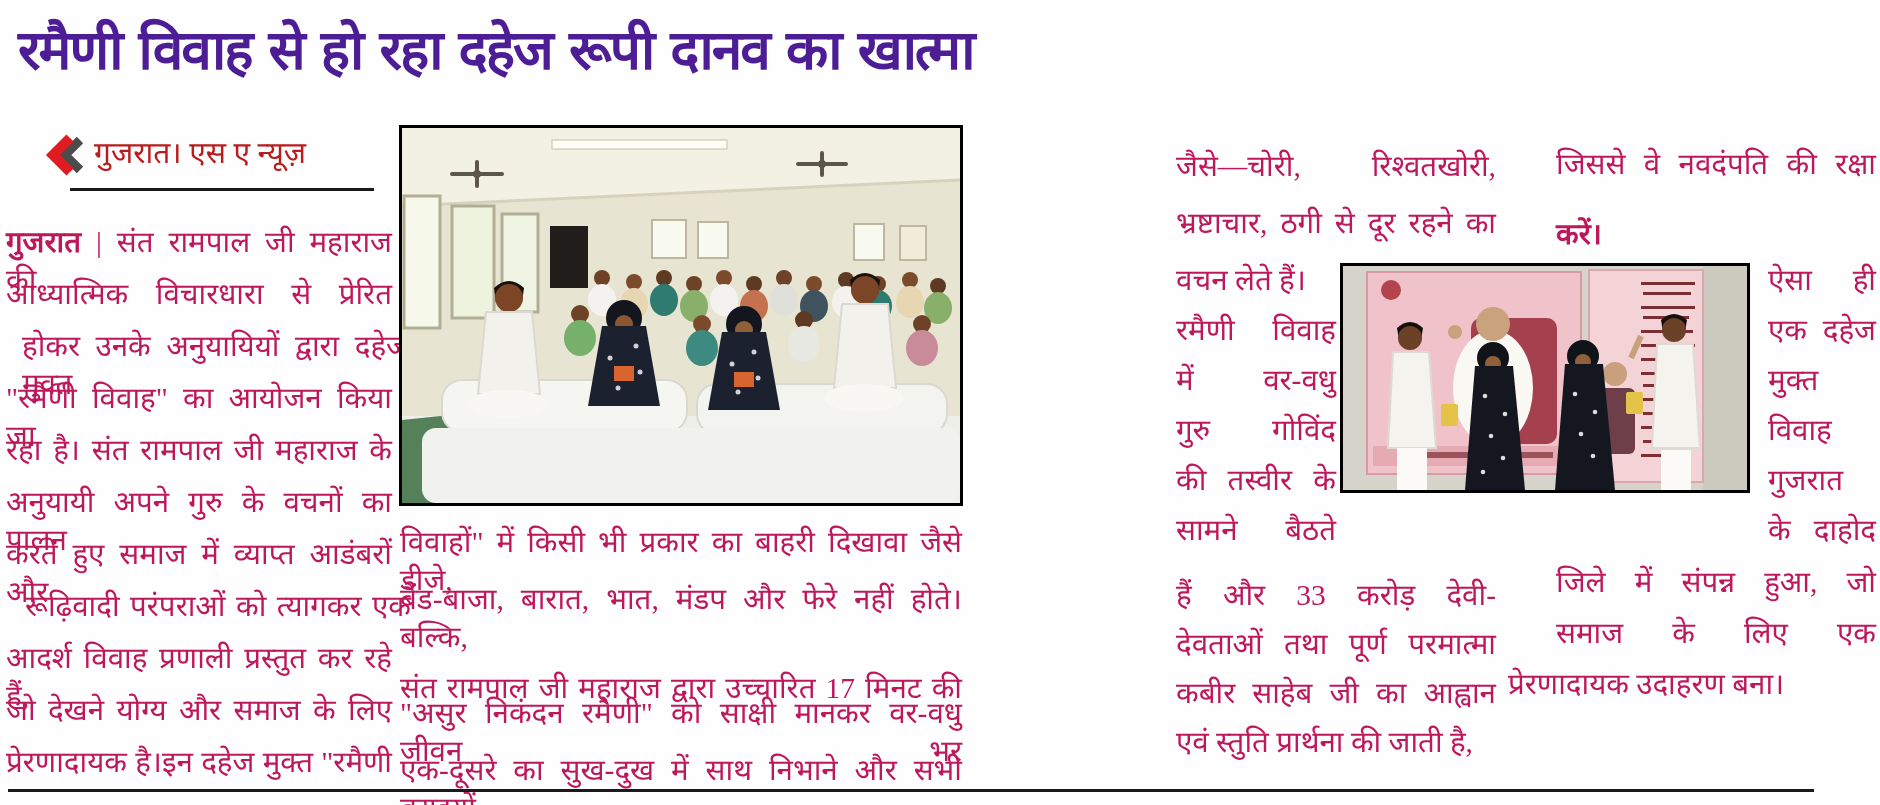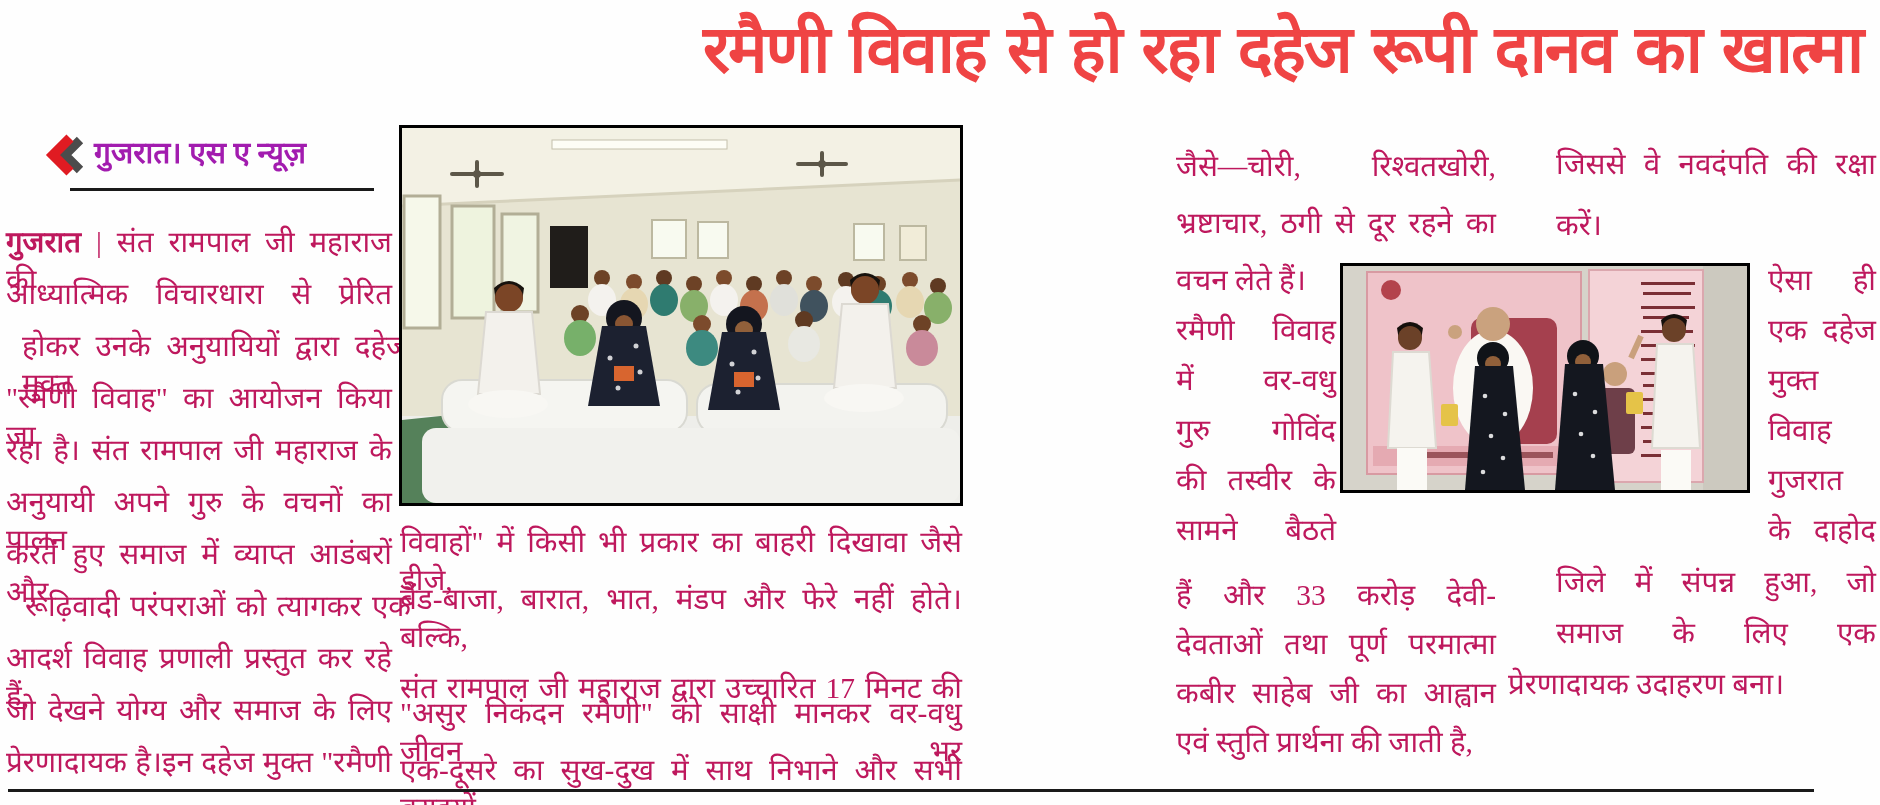--- a/index.html
+++ b/index.html
@@ -4,26 +4,26 @@
 <style>
   html,body{margin:0;padding:0;}
   body{
     width:1880px;height:805px;position:relative;overflow:hidden;
     background:#fefefe;color:#111;
     font-family:"Liberation Serif","DejaVu Sans",serif;
   }
   .abs{position:absolute;}
   .headline{
     top:0px;left:18px;width:1844px;height:102px;
-    text-align:right;font-size:66px;line-height:100px;font-weight:700;
+    text-align:left;font-size:55px;line-height:100px;font-weight:700;
     font-family:"DejaVu Sans","Liberation Sans",sans-serif;
-    letter-spacing:-2px;color:#ef4444;white-space:nowrap;
+    letter-spacing:-2px;color:#4c1d95;white-space:nowrap;
   }
   .byline-text{
-    top:129px;left:94px;width:300px;font-size:30px;font-weight:700;color:#a21caf;
+    top:129px;left:94px;width:300px;font-size:30px;font-weight:400;color:#b91c1c;
     line-height:48px;white-space:nowrap;
   }
   .rule{background:#1a1a1a;}
   .ln{
     font-size:29.5px;line-height:1.28;color:#be185d;
   }
   .j{text-align:justify;text-align-last:justify;}
   .photo{
     border:3px solid #000;box-sizing:border-box;background:#d8d5c8;overflow:hidden;
   }
@@ -285,21 +285,21 @@
       <path d="M318,54 q13,-12 26,0 l-2,12 h-22 z" fill="#15100c"></path>
       <circle cx="331" cy="64" r="12" fill="#6b4128"></circle>
       <path d="M314,78 h36 l7,104 h-48 z" fill="#f5f3ee" stroke="#dddad2" stroke-width="2"></path>
       <rect x="318" y="184" width="30" height="40" fill="#fbfaf6"></rect>
     </g>
   </svg>
 </div>
 
 <div>
   <div class="abs ln j" style="top:146px;left:1556px;width:320px;">जिससे वे नवदंपति की रक्षा</div>
-  <div class="abs ln" style="top:207px;left:1556px;width:320px;">करें।</div>
+  <div class="abs ln" style="top:216px;left:1556px;width:320px;font-weight:bold;">करें।</div>
   <div class="abs ln j" style="top:262px;left:1768px;width:108px;">ऐसा ही</div>
   <div class="abs ln j" style="top:312px;left:1768px;width:108px;">एक दहेज</div>
   <div class="abs ln" style="top:362px;left:1768px;width:108px;">मुक्त</div>
   <div class="abs ln" style="top:412px;left:1768px;width:108px;">विवाह</div>
   <div class="abs ln" style="top:462px;left:1768px;width:108px;">गुजरात</div>
   <div class="abs ln j" style="top:512px;left:1768px;width:108px;">के दाहोद</div>
   <div class="abs ln j" style="top:564px;left:1556px;width:320px;">जिले में संपन्न हुआ, जो</div>
   <div class="abs ln j" style="top:615px;left:1556px;width:320px;">समाज के लिए एक</div>
   <div class="abs ln" style="top:666px;left:1508px;width:320px;">प्रेरणादायक उदाहरण बना।</div>
 </div>

